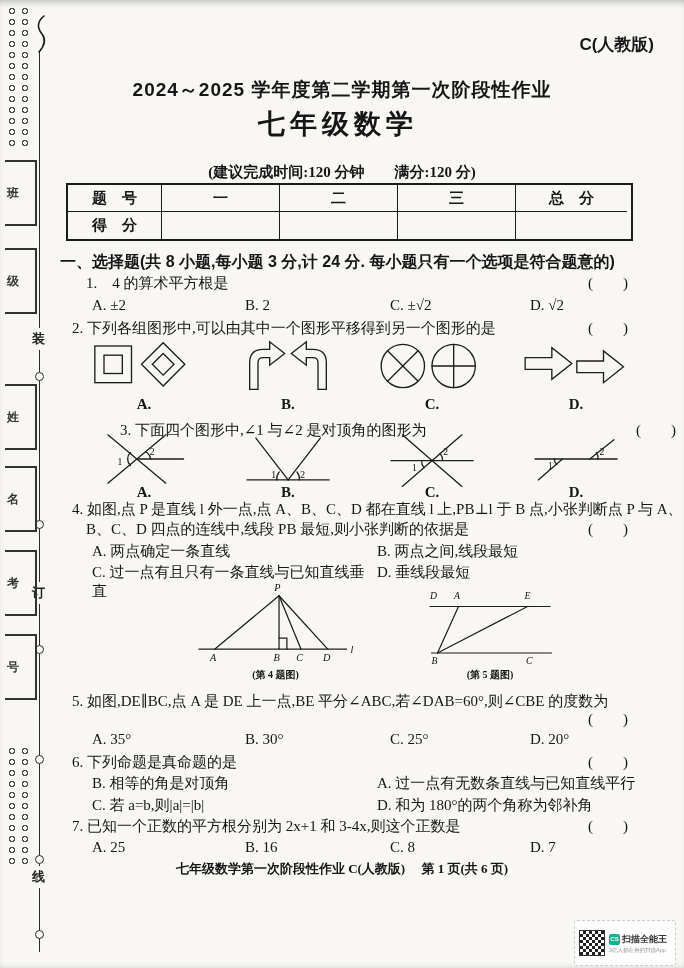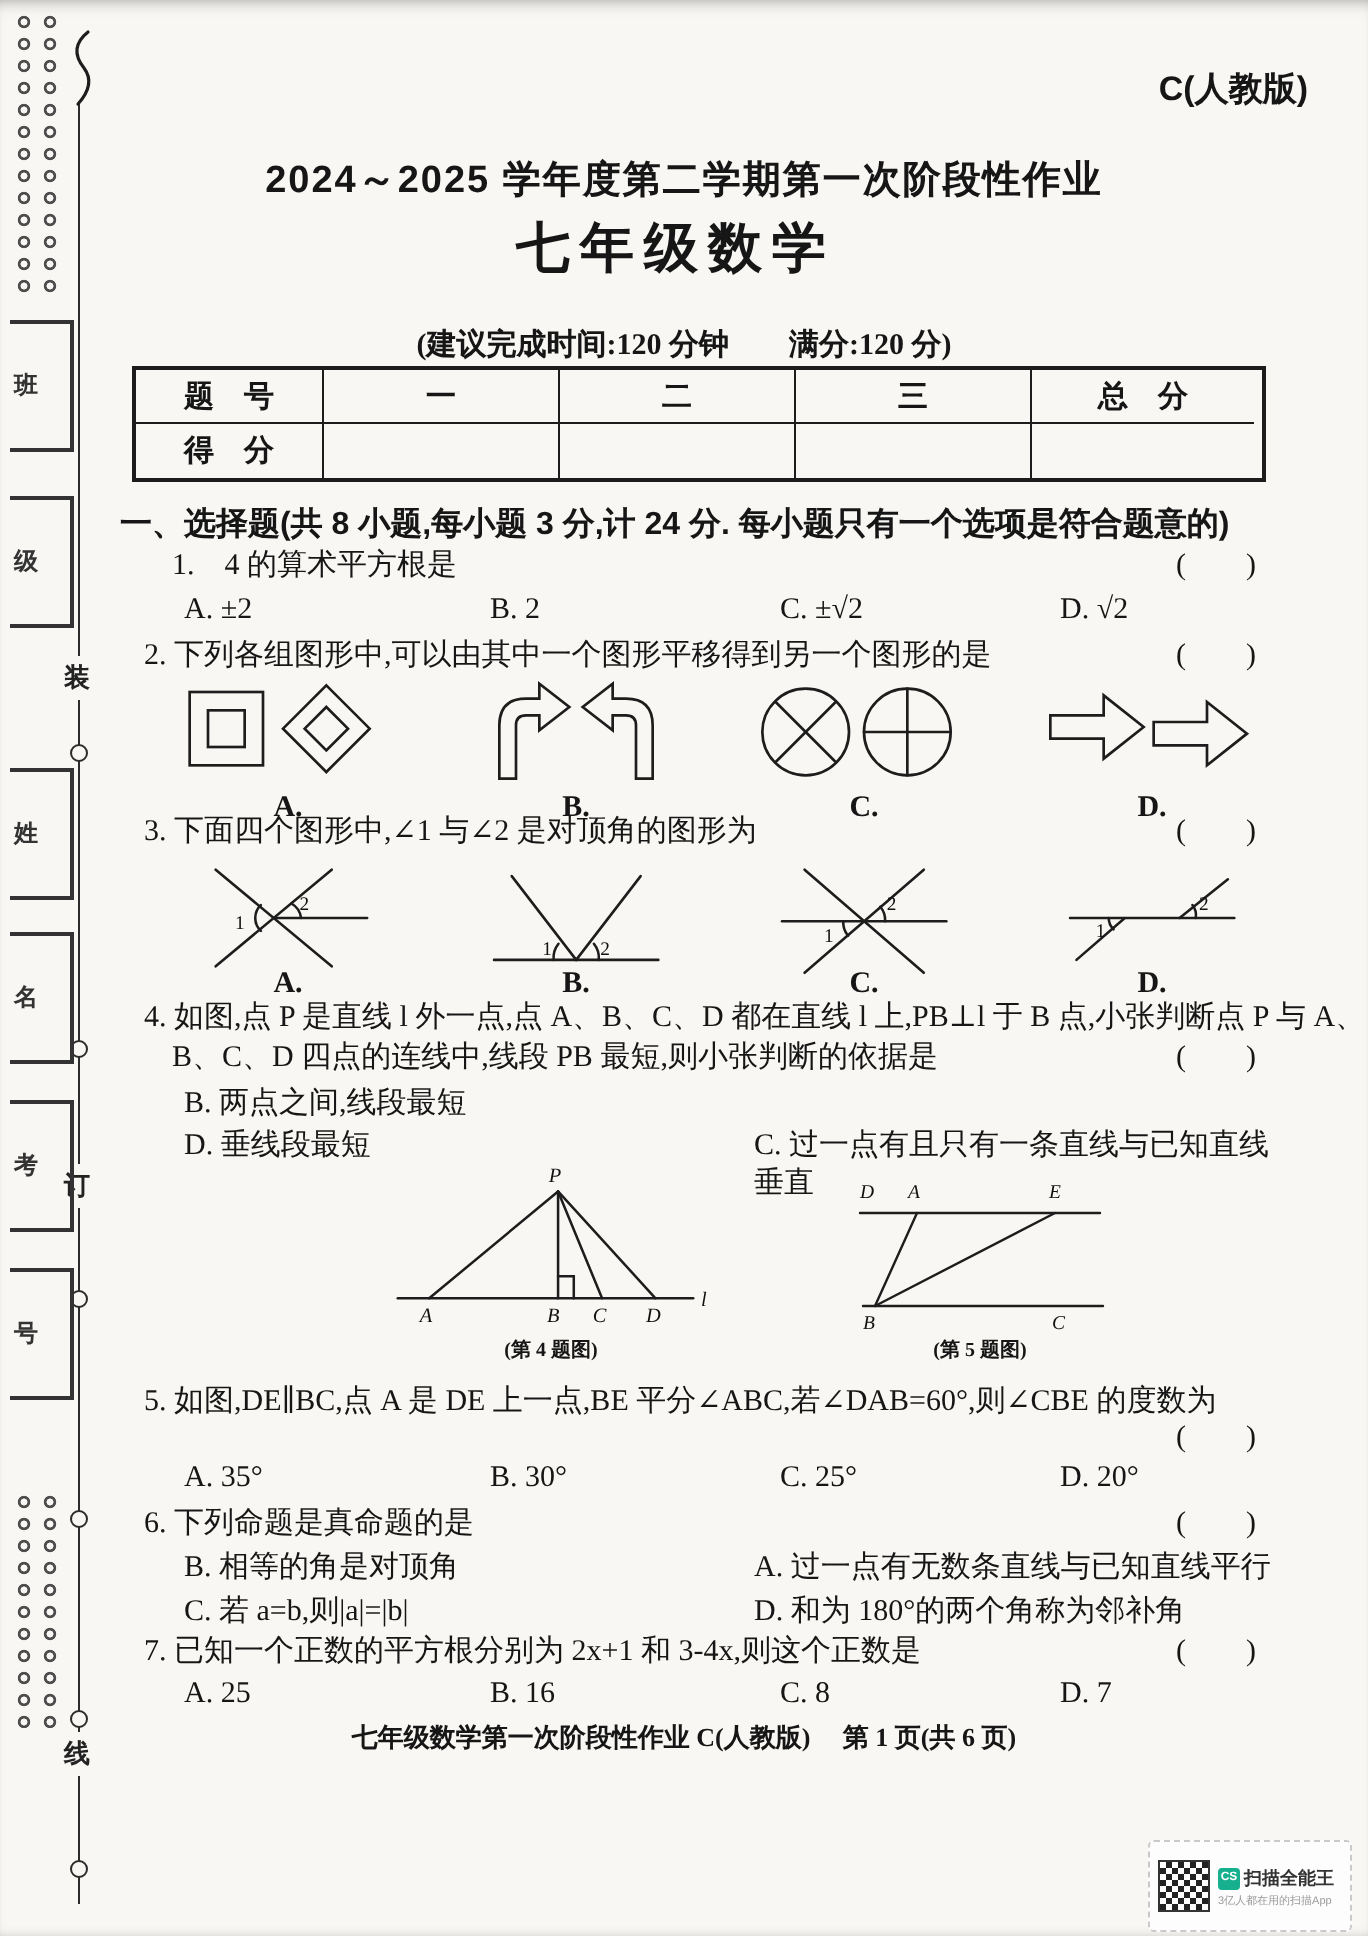--- a/index.html
+++ b/index.html
@@ -191,21 +191,21 @@
       <polygon points="66,30 98,30 98,18 122,37 98,56 98,44 66,44"></polygon>
     </svg>
   </div>
   <div class="abs lab-row" style="top:396px;">
     <span>A.</span>
     <span>B.</span>
     <span>C.</span>
     <span>D.</span>
   </div>
 
-  <div class="abs q-line" style="top:407px;">
+  <div class="abs q-line" style="top:421px;margin-left:48px;">
     <span class="q-text">3. 下面四个图形中,∠1 与∠2 是对顶角的图形为</span>
     <span class="paren">(　　)</span>
   </div>
   <div class="abs fig-row" style="top:430px;">
     <svg width="115" height="58" viewBox="0 0 115 72">
       <line x1="12" y1="6" x2="84" y2="66"></line>
       <line x1="84" y1="6" x2="12" y2="66"></line>
       <line x1="48" y1="36" x2="106" y2="36"></line>
       <path d="M40,28 A11,11 0 0 0 40,44" stroke-width="1.1"></path>
       <path d="M59,27 A12,12 0 0 1 65,36" stroke-width="1.1"></path>
@@ -248,25 +248,26 @@
   </div>
 
   <div class="abs q-line" style="top:500px;">
     <span class="q-text">4. 如图,点 P 是直线 l 外一点,点 A、B、C、D 都在直线 l 上,PB⊥l 于 B 点,小张判断点 P 与 A、</span>
   </div>
   <div class="abs q-line" style="left:86px;width:542px;top:520px;">
     <span class="q-text">B、C、D 四点的连线中,线段 PB 最短,则小张判断的依据是</span>
     <span class="paren">(　　)</span>
   </div>
   <div class="abs opt-grid2" style="top:542px;">
+    <span>A. 两点确定一条直线</span>
     <span>B. 两点之间,线段最短</span>
   </div>
   <div class="abs opt-grid2" style="top:563px;">
+    <span>C. 过一点有且只有一条直线与已知直线垂直</span>
     <span>D. 垂线段最短</span>
-    <span>C. 过一点有且只有一条直线与已知直线垂直</span>
   </div>
 
   <div class="abs" style="left:168px;top:580px;width:215px;">
     <svg width="215" height="88" viewBox="0 0 215 112" style="margin:0 auto;">
       <line x1="10" y1="88" x2="198" y2="88"></line>
       <line x1="112" y1="20" x2="30" y2="88"></line>
       <line x1="112" y1="20" x2="112" y2="88"></line>
       <line x1="112" y1="20" x2="140" y2="88"></line>
       <line x1="112" y1="20" x2="174" y2="88"></line>
       <polyline points="112,74 122,74 122,88" stroke-width="1.1"></polyline>

